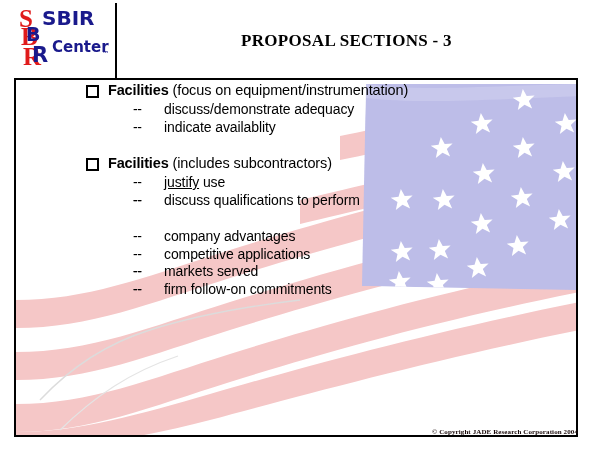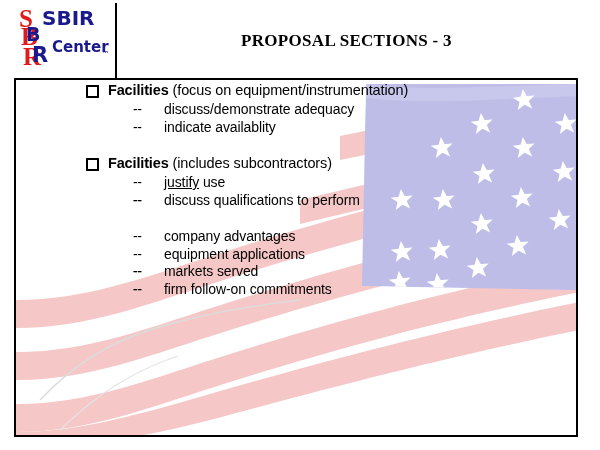--- a/index.html
+++ b/index.html
@@ -319,35 +319,36 @@
         </div>
       </div>
     </div>
 
     <div class="section">
       <div class="subitems">
         <div class="subitem">
           <span class="subdash">--</span><span>company advantages</span>
         </div>
         <div class="subitem">
-          <span class="subdash">--</span><span>equipment applications</span>
+          <span class="subdash">--</span><span>competitive applications</span>
         </div>
         <div class="subitem">
           <span class="subdash">--</span>
         </div>
         <div class="subitem">
           <span class="subdash">--</span><span>markets served</span>
         </div>
         <div class="subitem">
           <span class="subdash">--</span>
         </div>
         <div class="subitem">
           <span class="subdash">--</span><span>firm follow-on commitments</span>
         </div>
       </div>
     </div>
 
   </div>
 
+  <div id="copyright">© Copyright JADE Research Corporation 2004</div>
 
   <div id="slide-frame"></div>
 
 </div>
 
 </body></html>

